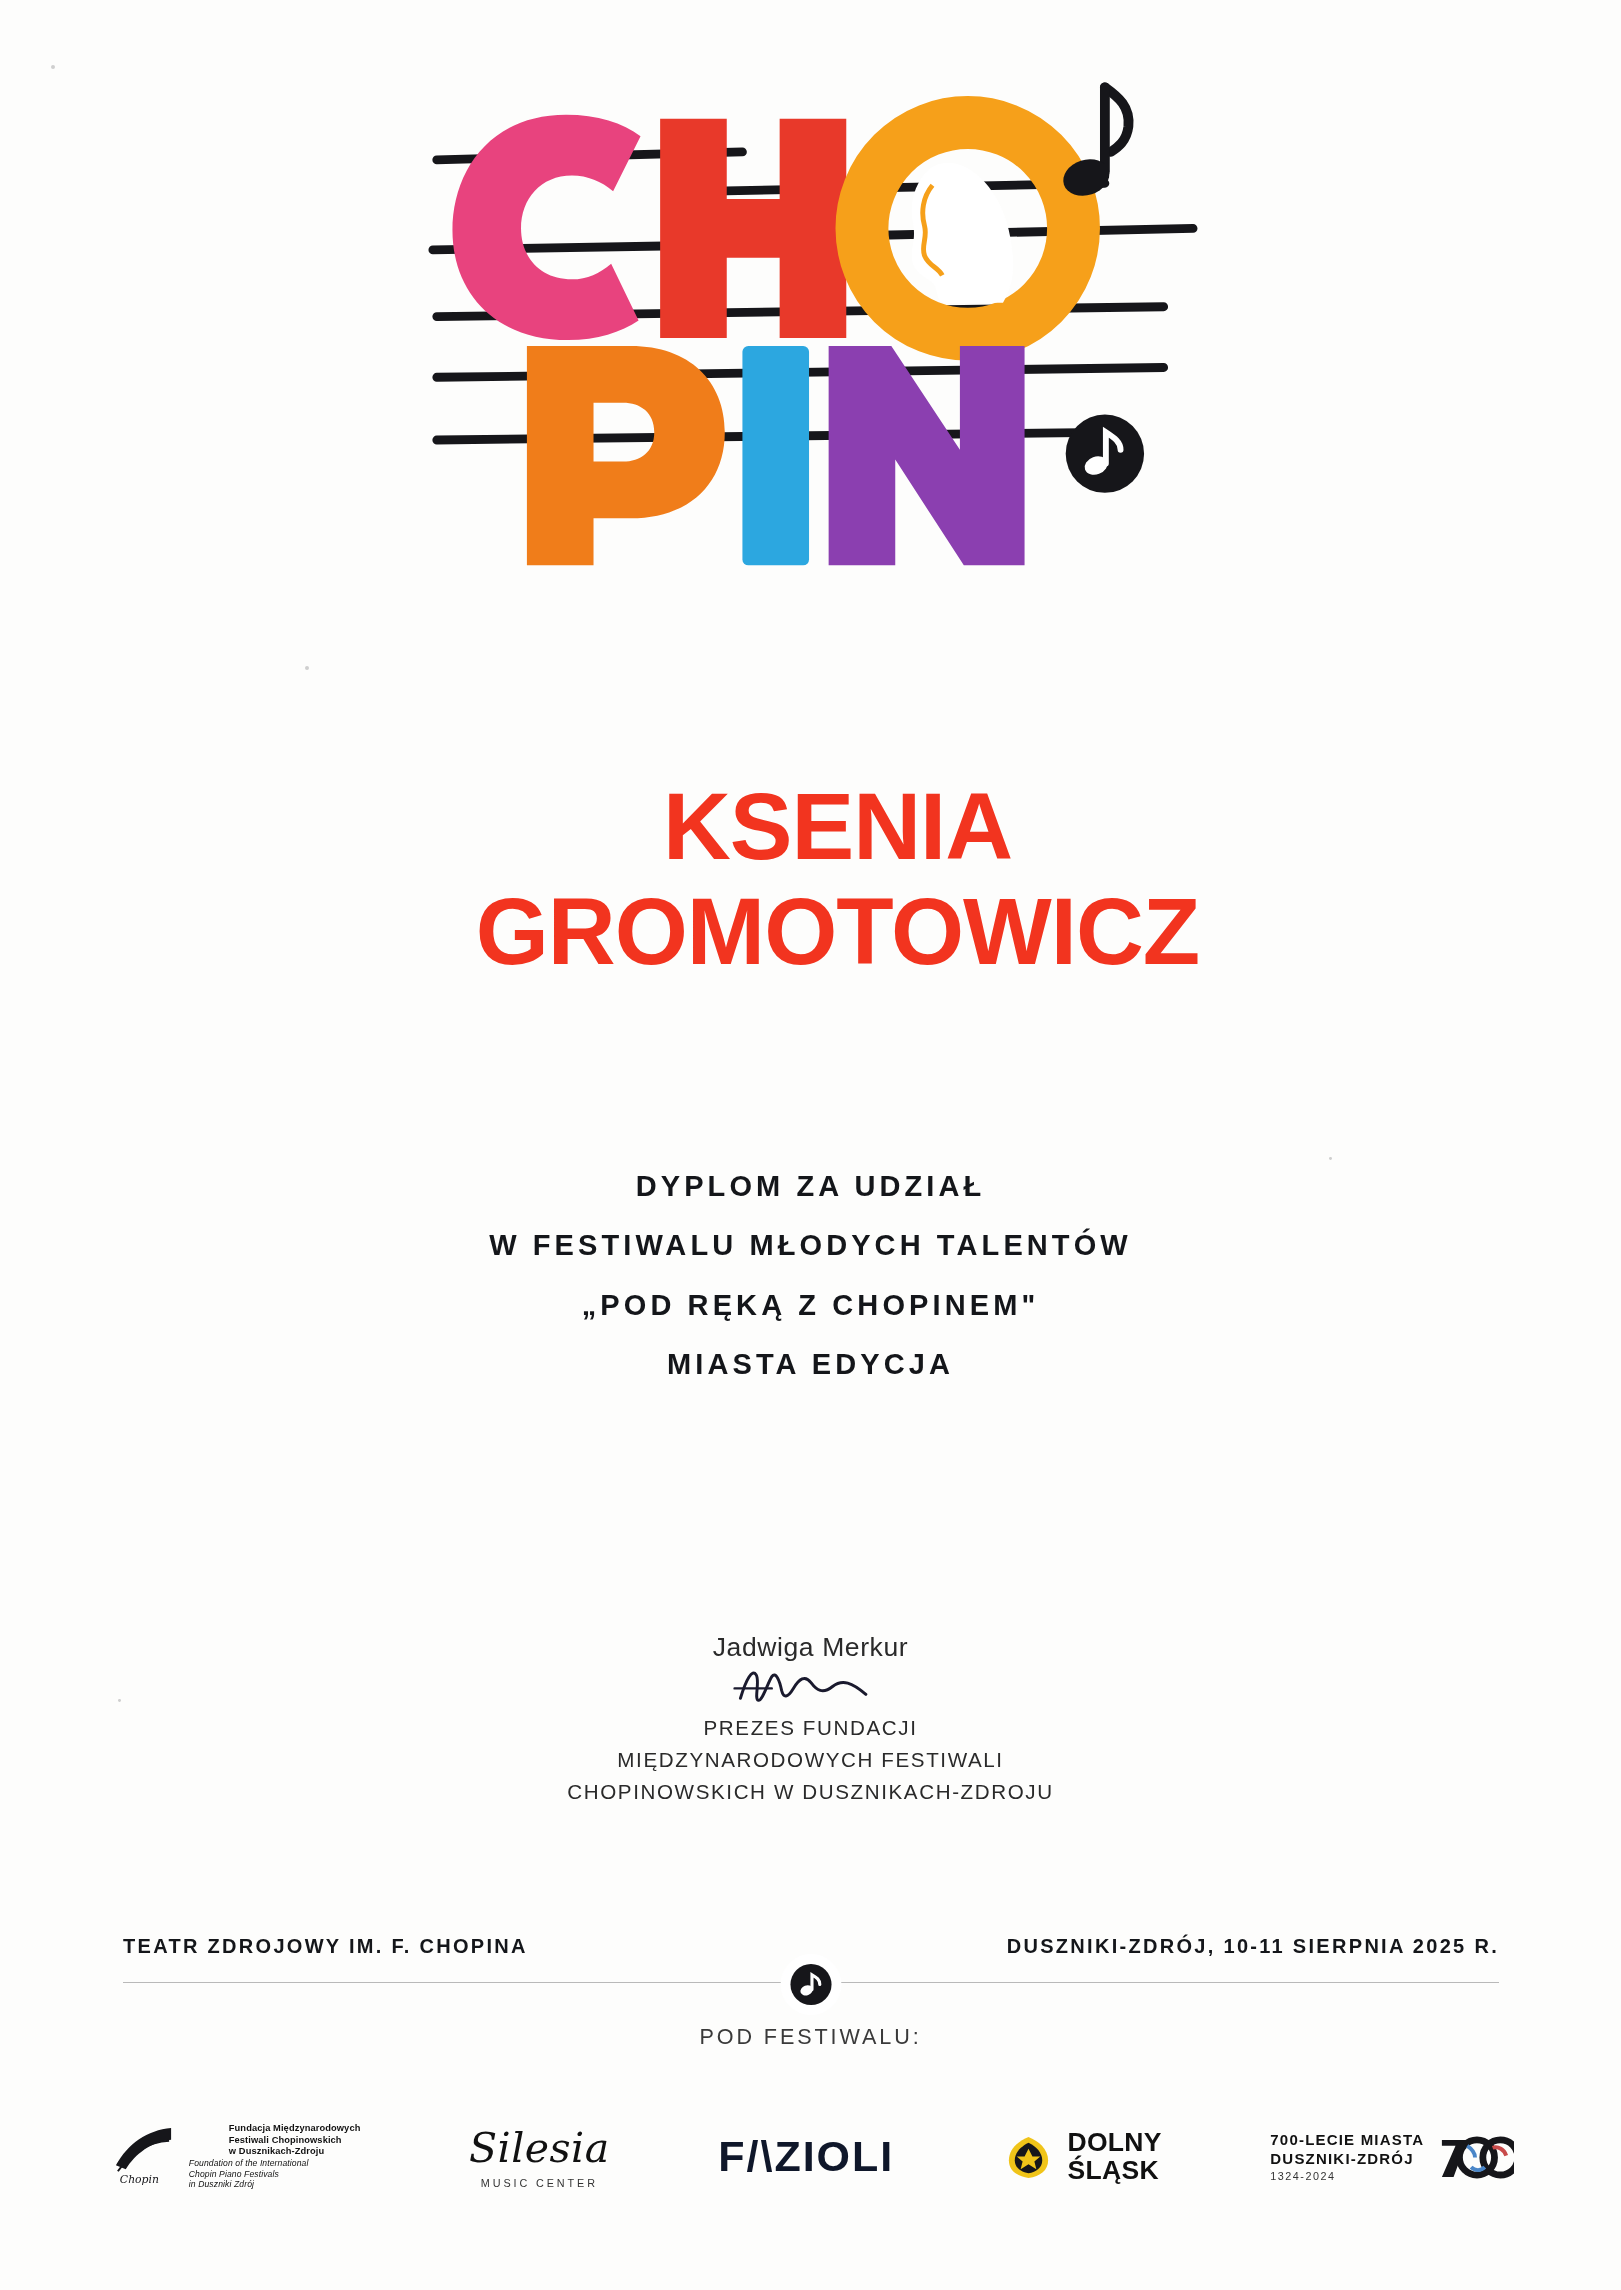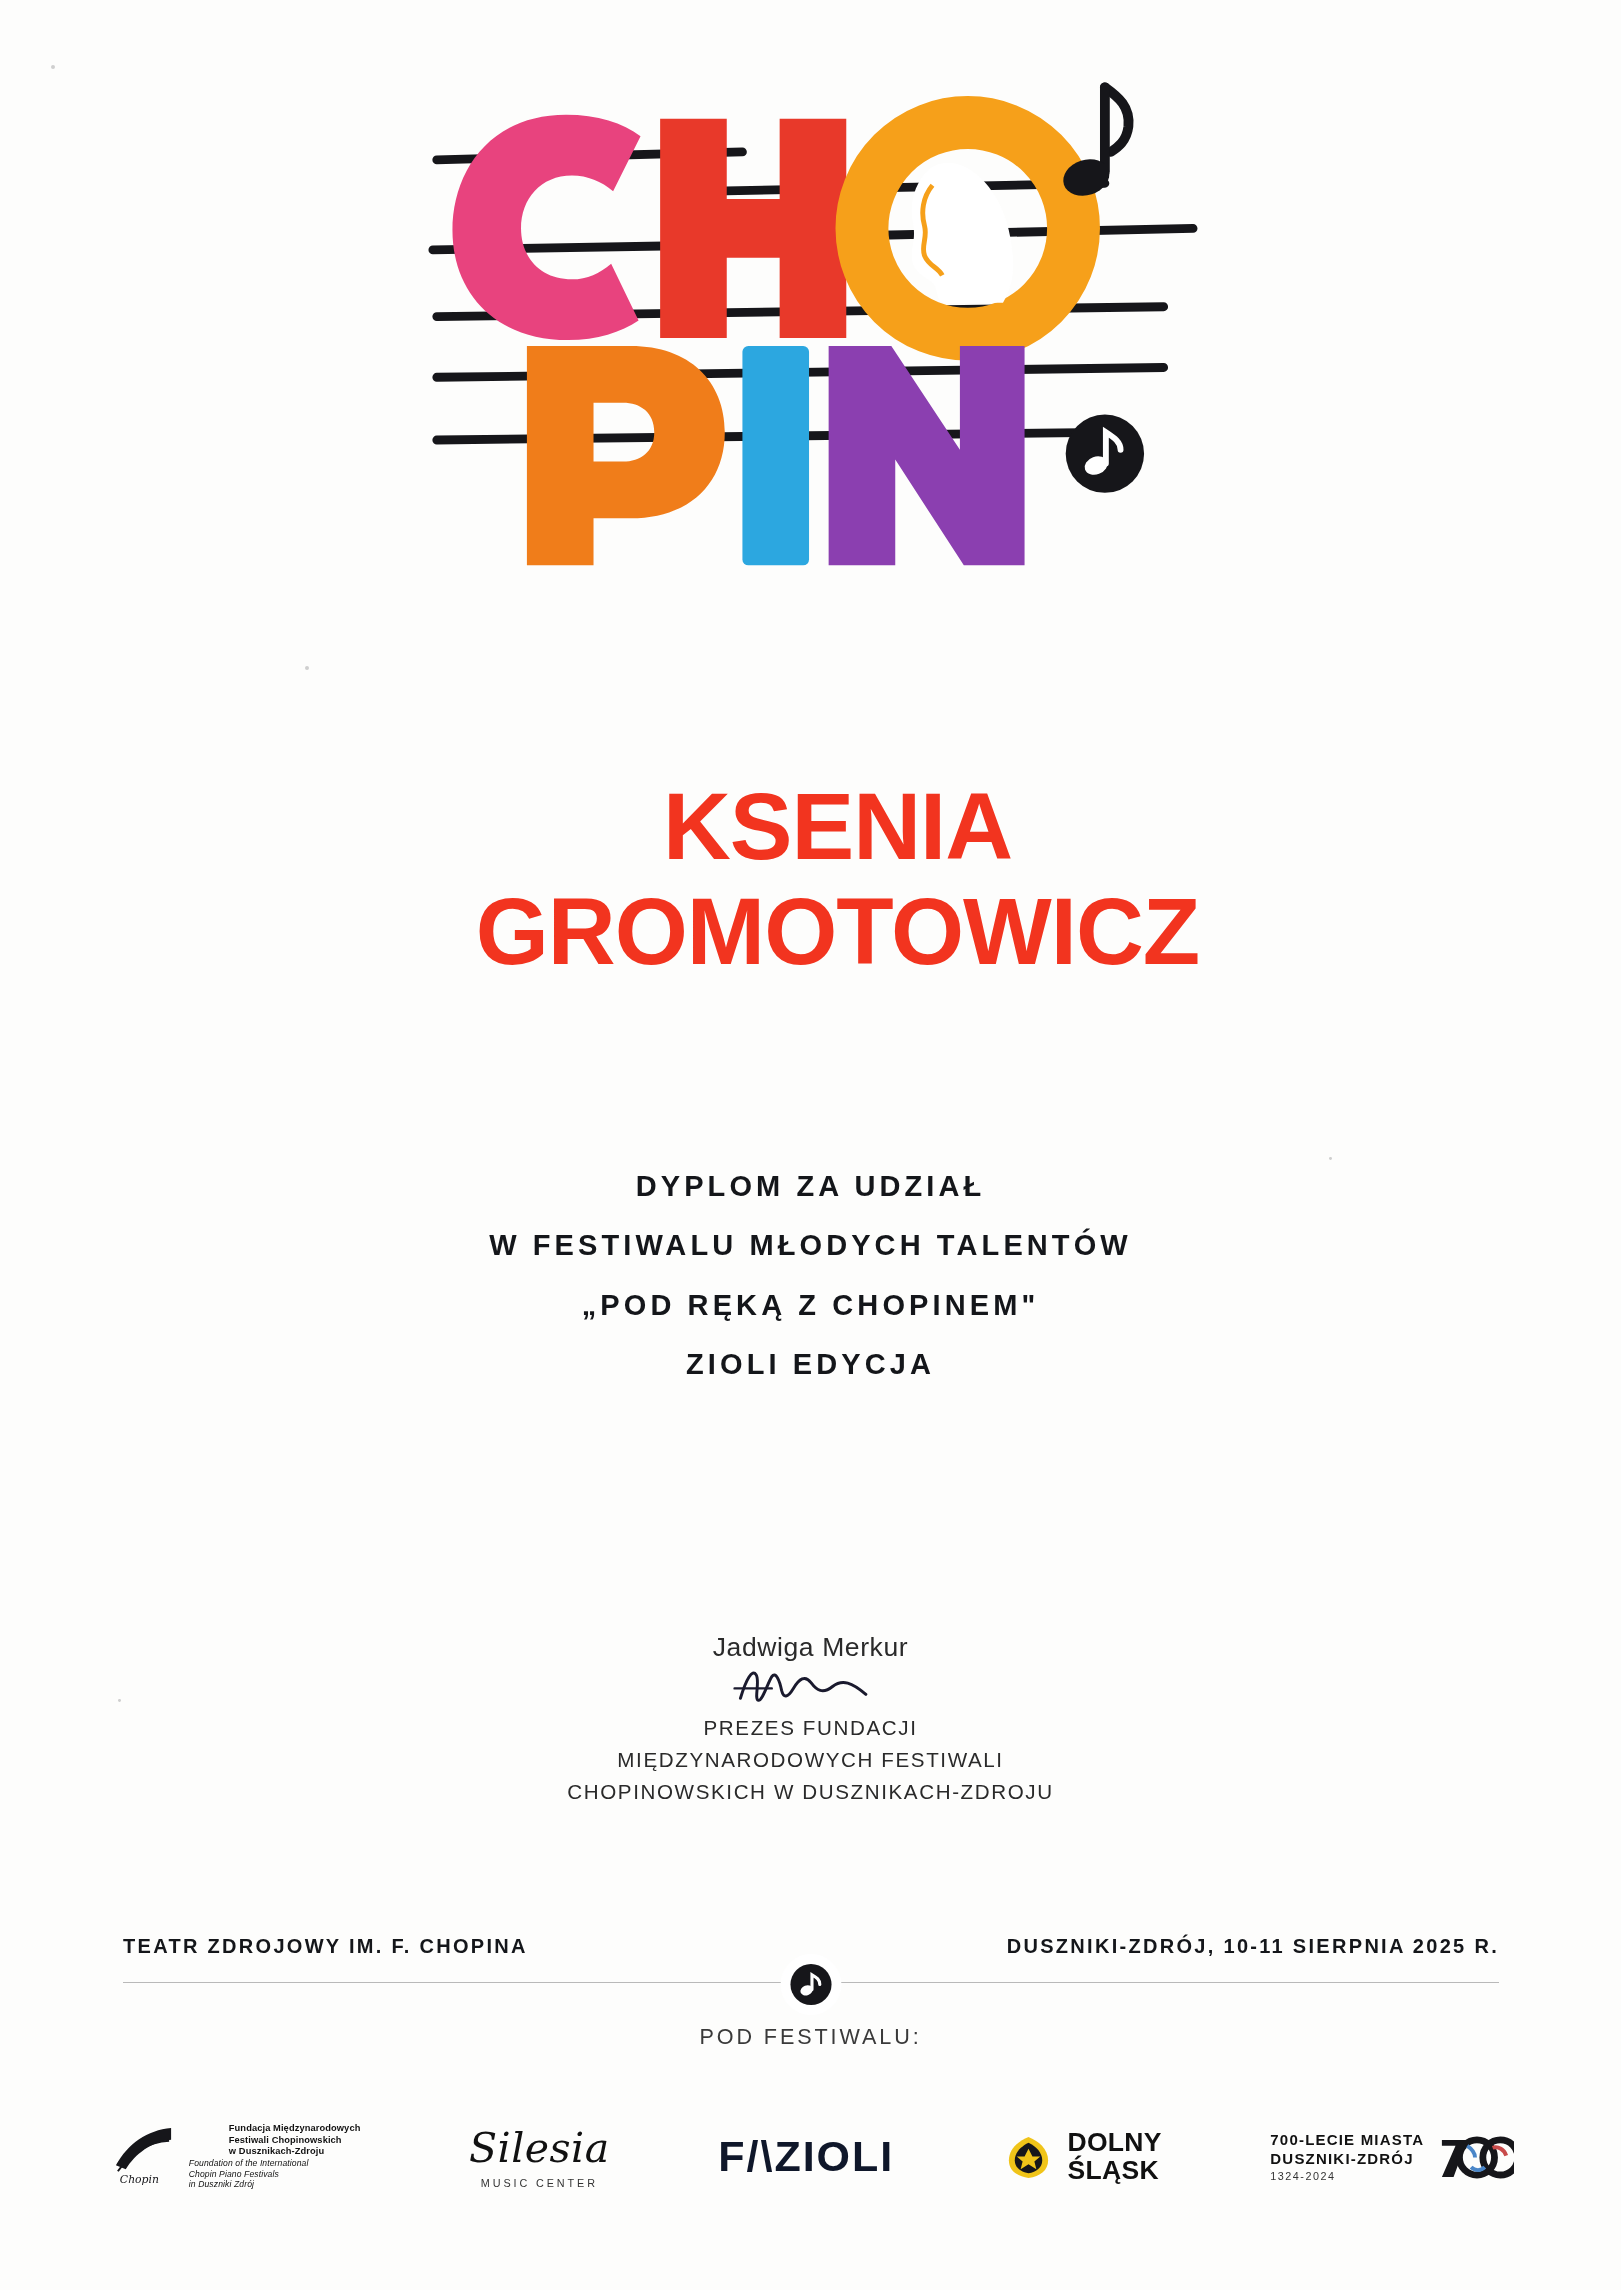--- a/index.html
+++ b/index.html
@@ -281,21 +281,21 @@
 
   <div class="recipient">
     <span class="ln">KSENIA</span>
     <span class="ln">GROMOTOWICZ</span>
   </div>
 
   <div class="award-text">
     <span class="ln">DYPLOM ZA UDZIAŁ</span>
     <span class="ln">W FESTIWALU MŁODYCH TALENTÓW</span>
     <span class="ln">„POD RĘKĄ Z CHOPINEM"</span>
-    <span class="ln">ZIOLI EDYCJA</span>
+    <span class="ln">MIASTA EDYCJA</span>
   </div>
 
   <div class="signature-block">
     <div class="sig-name">Jadwiga Merkur</div>
     <div class="sig-mark">
       <svg width="196" height="53" viewBox="0 0 200 54" xmlns="http://www.w3.org/2000/svg">
         <path d="M28 40 C34 20 40 10 44 16 C48 22 42 40 46 42 C50 44 56 24 60 18 C64 12 68 22 70 32 C72 40 76 40 82 30 C88 20 94 16 100 24 C106 32 112 36 122 28 C132 20 142 24 156 36" fill="none" stroke="#1a1a2e" stroke-width="3" stroke-linecap="round" stroke-linejoin="round"></path>
         <path d="M22 30 L60 30" fill="none" stroke="#1a1a2e" stroke-width="2.4" stroke-linecap="round"></path>
       </svg>
     </div>

